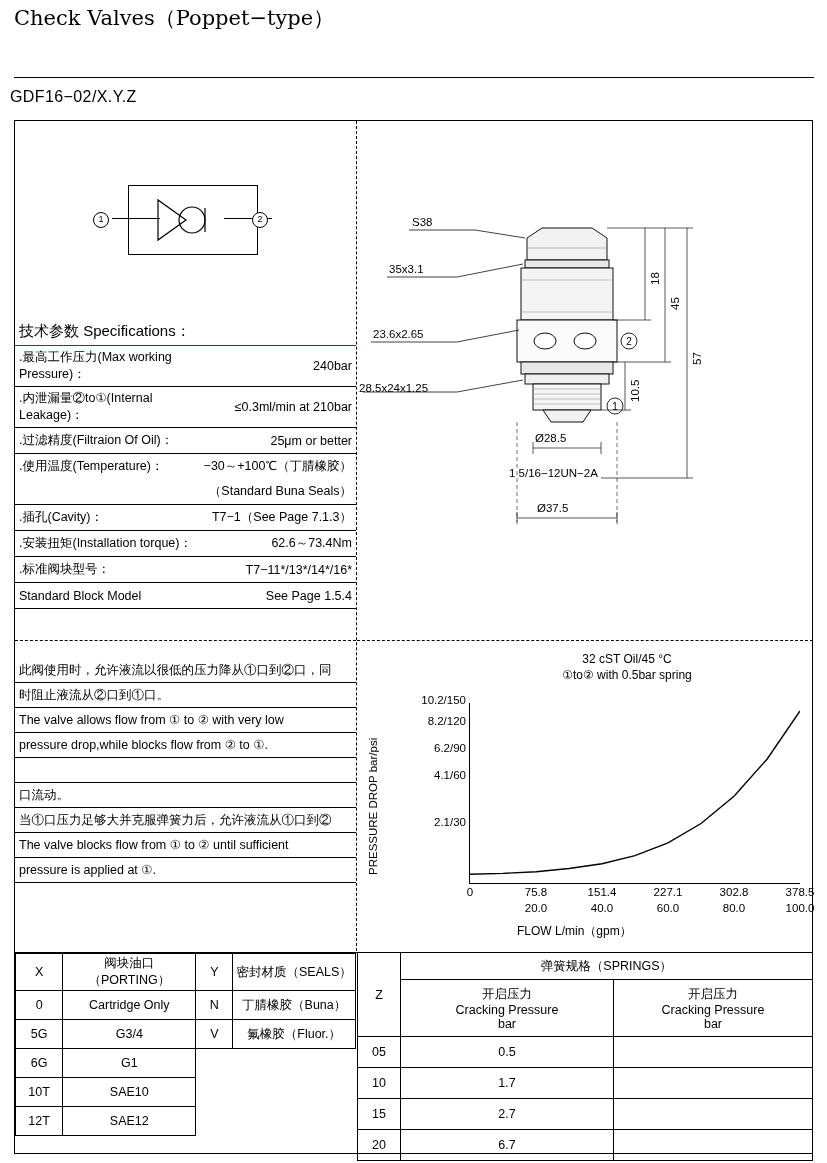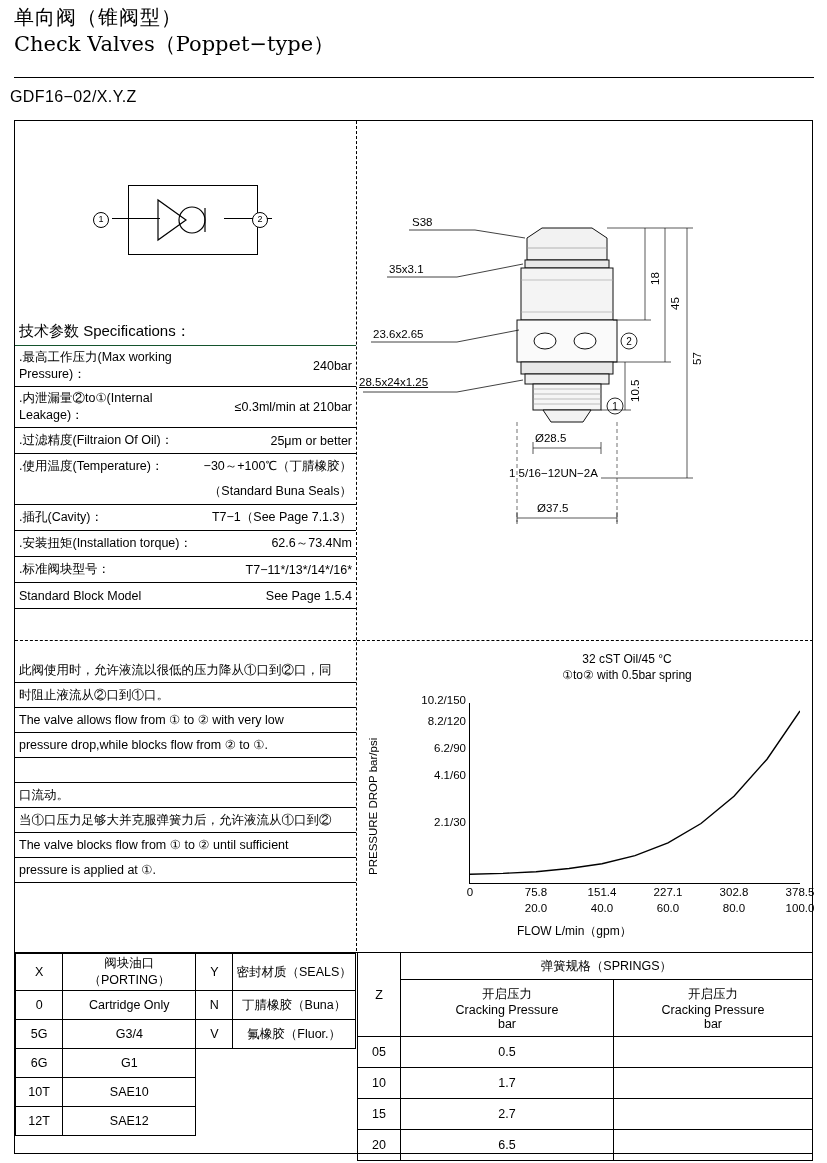--- a/index.html
+++ b/index.html
@@ -70,21 +70,20 @@
 
   .spring{position:absolute;left:357px;top:953px;width:456px;border-collapse:collapse;font-size:12.5px;}
   .spring td{border:1px solid #000;text-align:center;padding:2px;}
 </style>
 </head>
 <body>
 
 <div class="page">
 
   <div class="hdr">
-    <div class="cn">单向阀（锥阀型）</div>
     <div class="en">Check Valves（Poppet−type）</div>
   </div>
   <div class="hdr-rule"></div>
   <div class="model">GDF16−02/X.Y.Z</div>
 
   <div class="frame"></div>
   <div class="vdash"></div>
   <div class="hdash-left"></div>
   <div class="hdash-right"></div>
   <div class="hsolid-bottom"></div>
@@ -225,21 +224,21 @@
       <line x1="160" y1="388" x2="260" y2="388" stroke="#111" stroke-width="0.7"></line>
       <line x1="160" y1="382" x2="160" y2="394" stroke="#111" stroke-width="0.7"></line>
       <line x1="260" y1="382" x2="260" y2="394" stroke="#111" stroke-width="0.7"></line>
       <line x1="160" y1="292" x2="160" y2="392" stroke="#111" stroke-width="0.6" stroke-dasharray="4,3"></line>
       <line x1="260" y1="292" x2="260" y2="392" stroke="#111" stroke-width="0.6" stroke-dasharray="4,3"></line>
     </svg>
 
     <div class="dim" style="left:55px;top:86px;">S38</div>
     <div class="dim" style="left:32px;top:133px;">35x3.1</div>
     <div class="dim" style="left:16px;top:198px;">23.6x2.65</div>
-    <div class="dim" style="left:2px;top:246px;text-decoration:underline;">28.5x24x1.25</div>
+    <div class="dim" style="left:2px;top:252px;">28.5x24x1.25</div>
     <div class="dim" style="left:178px;top:302px;">Ø28.5</div>
     <div class="dim" style="left:152px;top:337px;">1 5/16−12UN−2A</div>
     <div class="dim" style="left:180px;top:372px;">Ø37.5</div>
 
     <div class="dimv" style="left:292px;top:155px;">18</div>
     <div class="dimv" style="left:312px;top:180px;">45</div>
     <div class="dimv" style="left:334px;top:235px;">57</div>
     <div class="dimv" style="left:272px;top:272px;">10.5</div>
   </div>
 
@@ -347,19 +346,19 @@
       <td>1.7</td>
       <td></td>
     </tr>
     <tr>
       <td style="height:26px;">15</td>
       <td>2.7</td>
       <td></td>
     </tr>
     <tr>
       <td style="height:26px;">20</td>
-      <td>6.5</td>
+      <td>6.7</td>
       <td></td>
     </tr>
   </tbody>
     </table>
 
 </div>
 
 </body></html>

